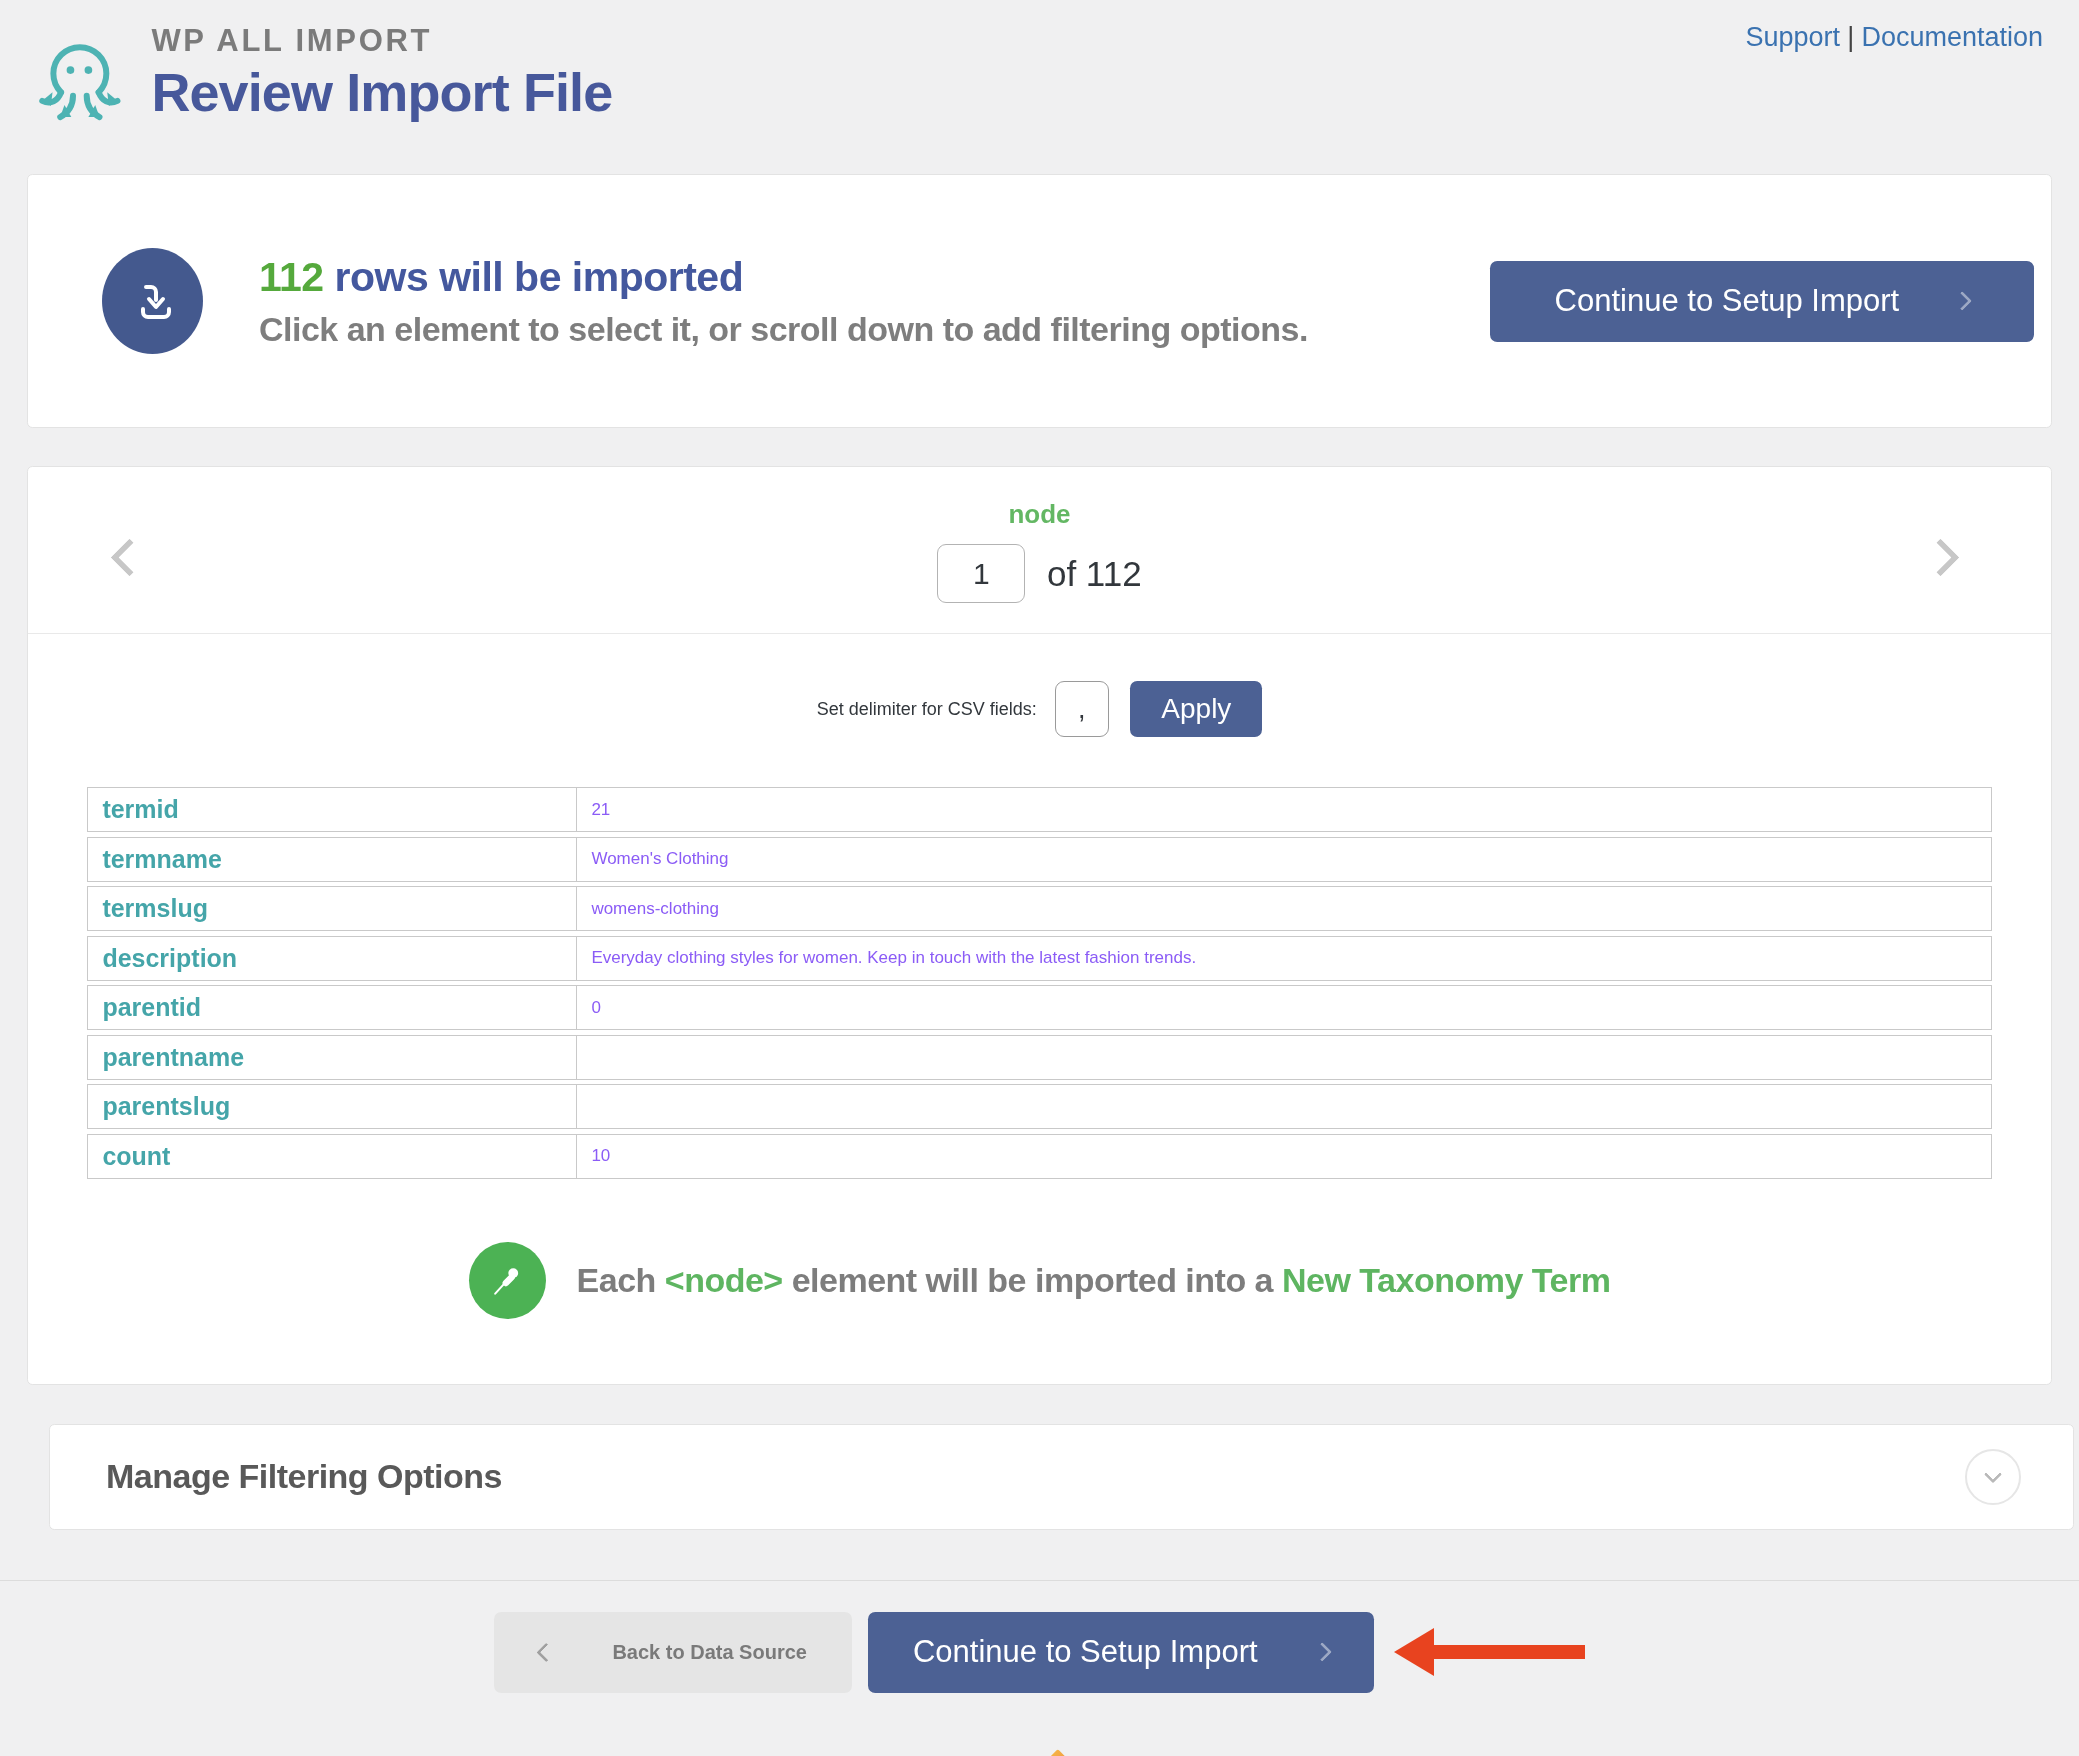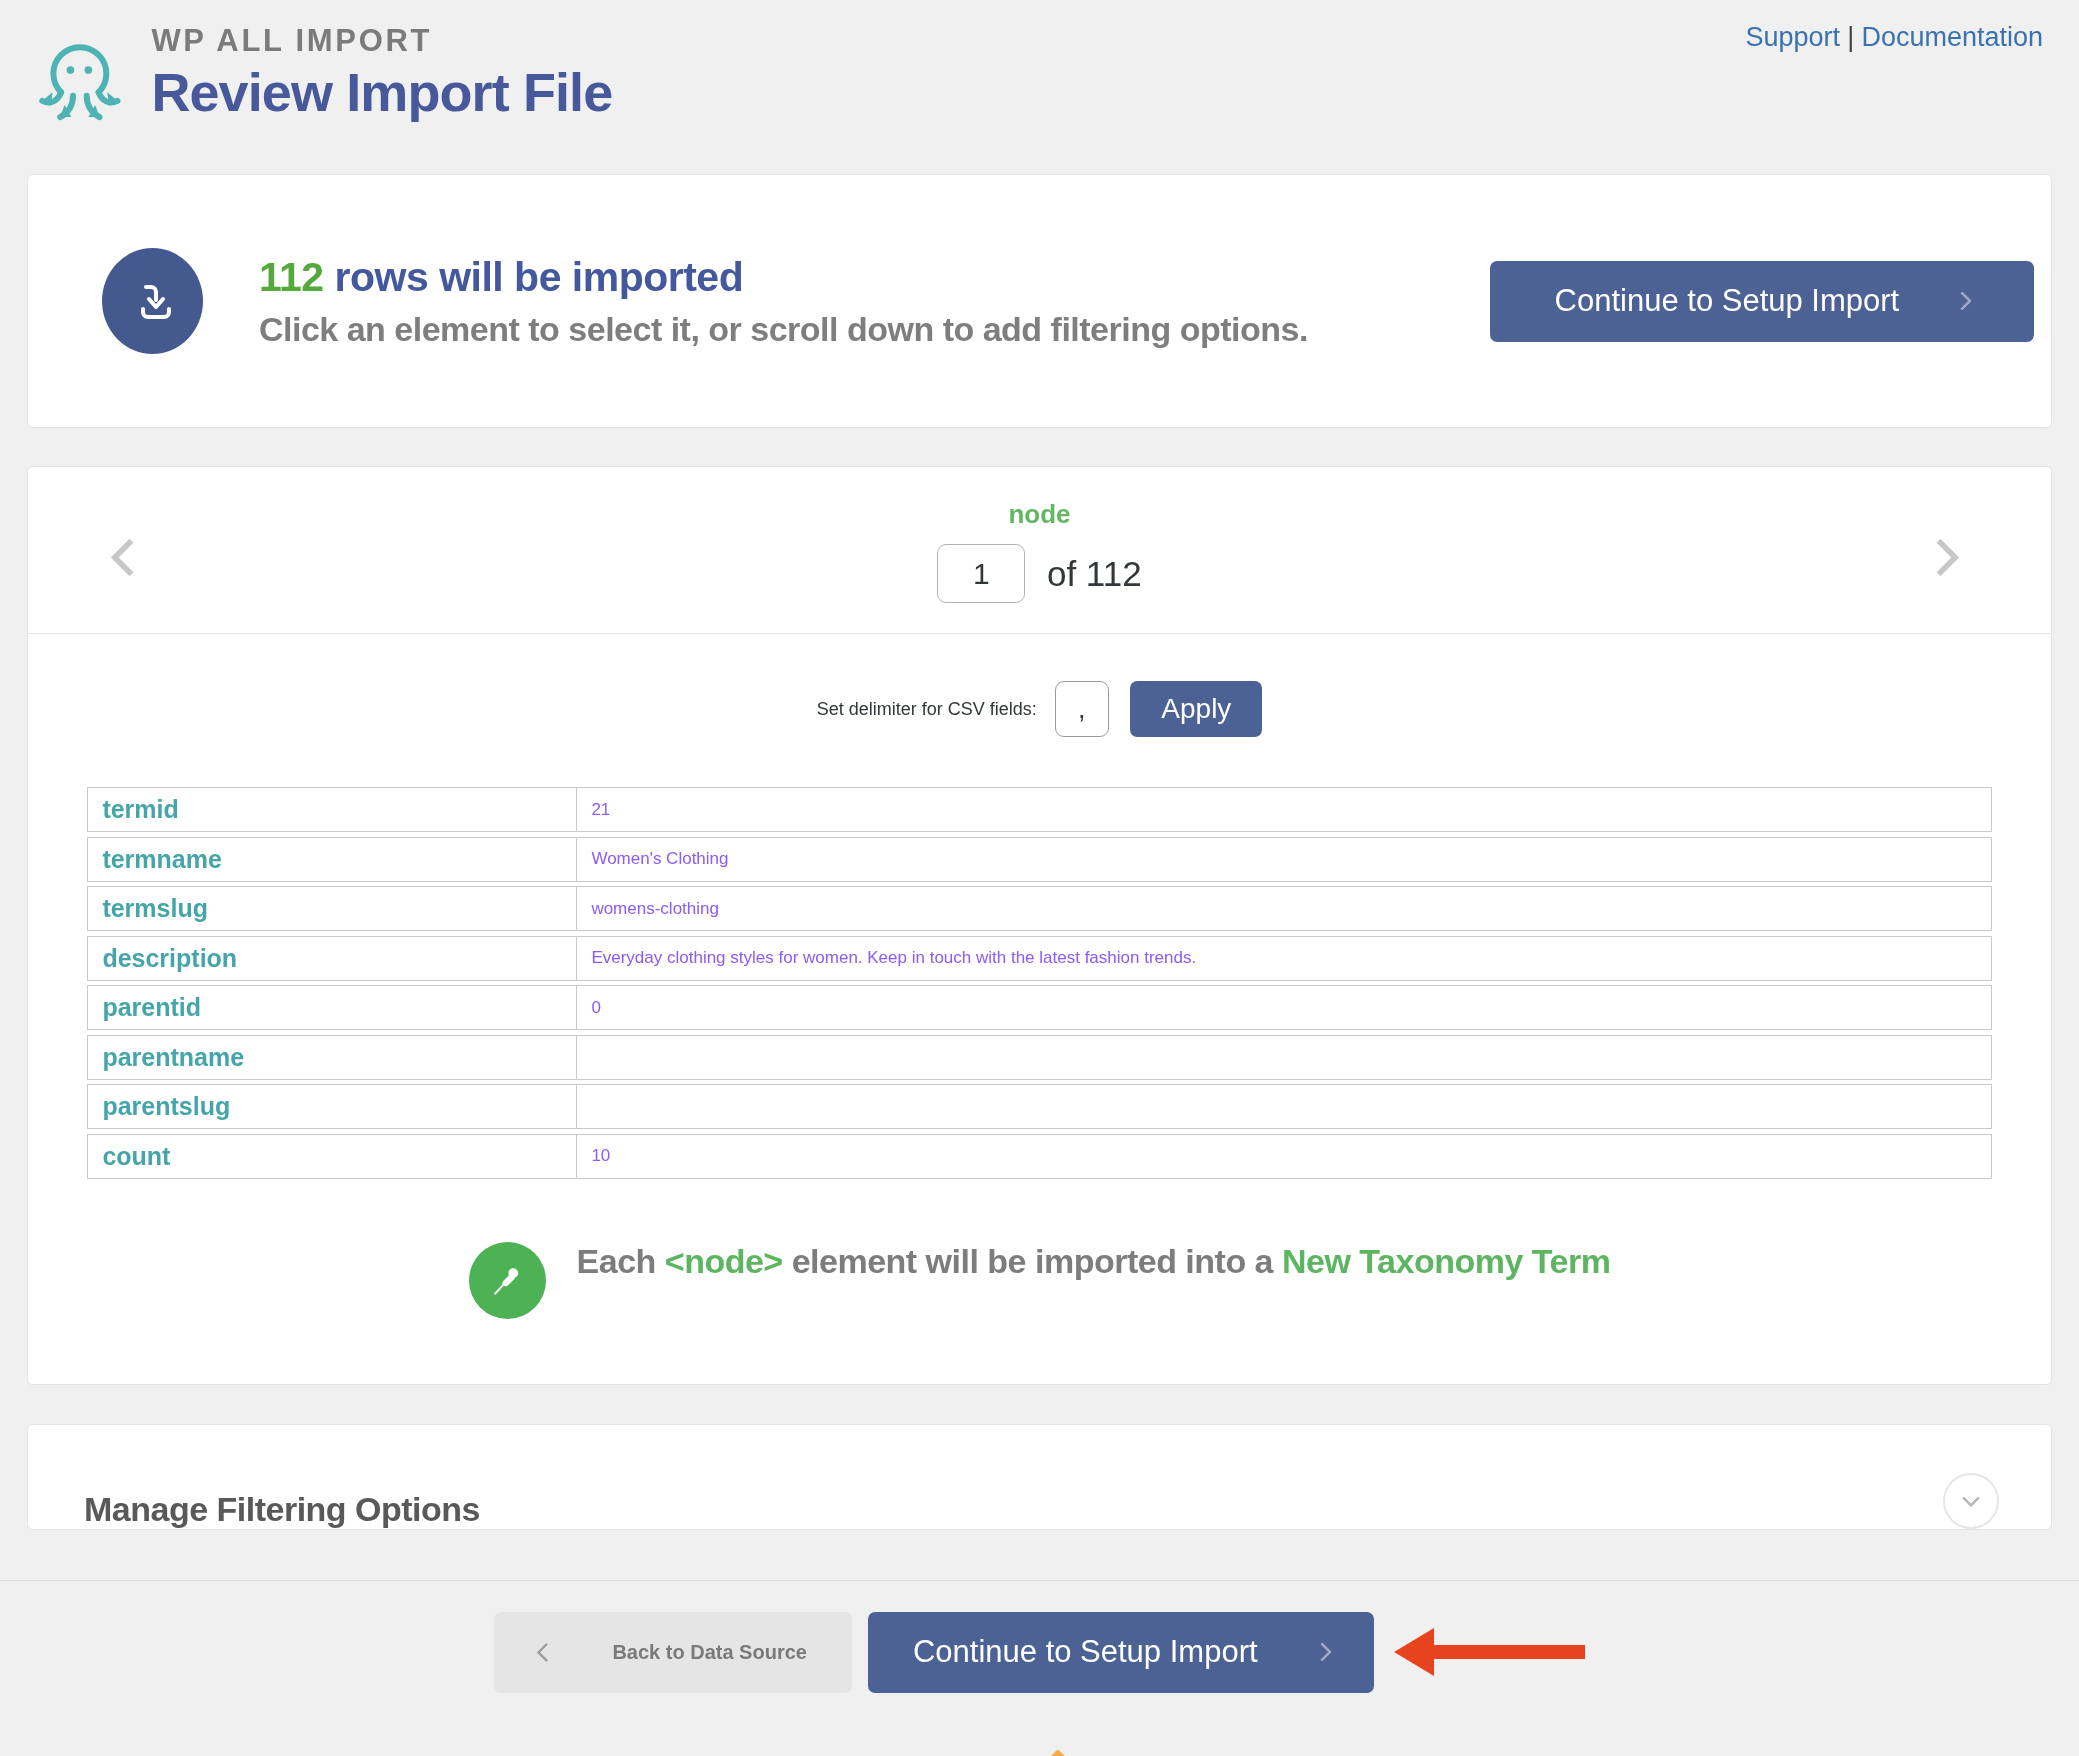--- a/index.html
+++ b/index.html
@@ -65,27 +65,27 @@
   .delimiter-input { width: 54px; height: 56px; margin-left: 18px; border: 1.8px solid #9a9a9a; border-radius: 9px; text-align: center; font-size: 27px; color: #32373c; font-family: inherit; outline: none; }
   .btn-apply { background: #4c6194; color: #fff; font-size: 28px; height: 56px; padding: 0 31px; margin-left: 21.6px; }
 
   
   .record-table { margin: 50px 59px 0 59px; }
   .t-row { display: flex; border: 1.8px solid #c9c9c9; height: 45px; margin-bottom: 4.5px; background: #fff; }
   .t-key { width: 489px; border-right: 1.8px solid #c9c9c9; display: flex; align-items: center; padding-left: 14.4px; font-size: 25px; font-weight: bold; color: #45a5a9; cursor: pointer; }
   .t-val { flex: 1; display: flex; align-items: center; padding-left: 14.4px; font-size: 17px; color: #8b5cf6; }
 
   
-  .import-note { margin-top: 63px; padding-bottom: 65px; display: flex; align-items: flex-start; justify-content: center; }
+  .import-note { margin-top: 63px; padding-bottom: 65px; display: flex; align-items: center; justify-content: center; }
   .pin-circle { width: 77px; height: 77px; border-radius: 50%; background: #4cb254; display: flex; align-items: center; justify-content: center; flex: none; }
   .note-text { margin-left: 31px; font-size: 34px; font-weight: bold; color: #7d7d7d; letter-spacing: -0.5px; }
   .note-text .green { color: #5eb561; }
 
   
-  .card-filter { margin-top: 39px; height: 106px; display: flex; align-items: flex-end; padding: 0 52px 0 56px; }
+  .card-filter { margin-top: 39px; height: 106px; display: flex; align-items: center; padding: 0 52px 0 56px; margin-left: 22px; }
   .filter-title { font-size: 34px; font-weight: bold; color: #595959; letter-spacing: -0.5px; flex: 1; }
   .filter-toggle { width: 56px; height: 56px; border: 2.7px solid #e6e6e6; border-radius: 50%; display: flex; align-items: center; justify-content: center; color: #b9b9b9; cursor: pointer; }
   .filter-toggle .chev-14 { margin-top: -5.4px; }
 
   
   .bottom-divider { margin-top: 50px; width: 2079px; margin-left: -27px; border-top: 1.8px solid #dcdcdc; }
   .bottom-bar { margin-top: 31px; display: flex; align-items: center; justify-content: center; }
   .btn-back { background: #e5e5e5; color: #7a7a7a; font-size: 20px; font-weight: bold; height: 81px; padding: 0 45px; }
   .btn-back .chev { margin-right: 27px; color: #a0a0a0; }
   .btn-continue { background: #4c6194; color: #fff; font-size: 31px; height: 81px; padding: 0 45px; margin-left: 16px; }

